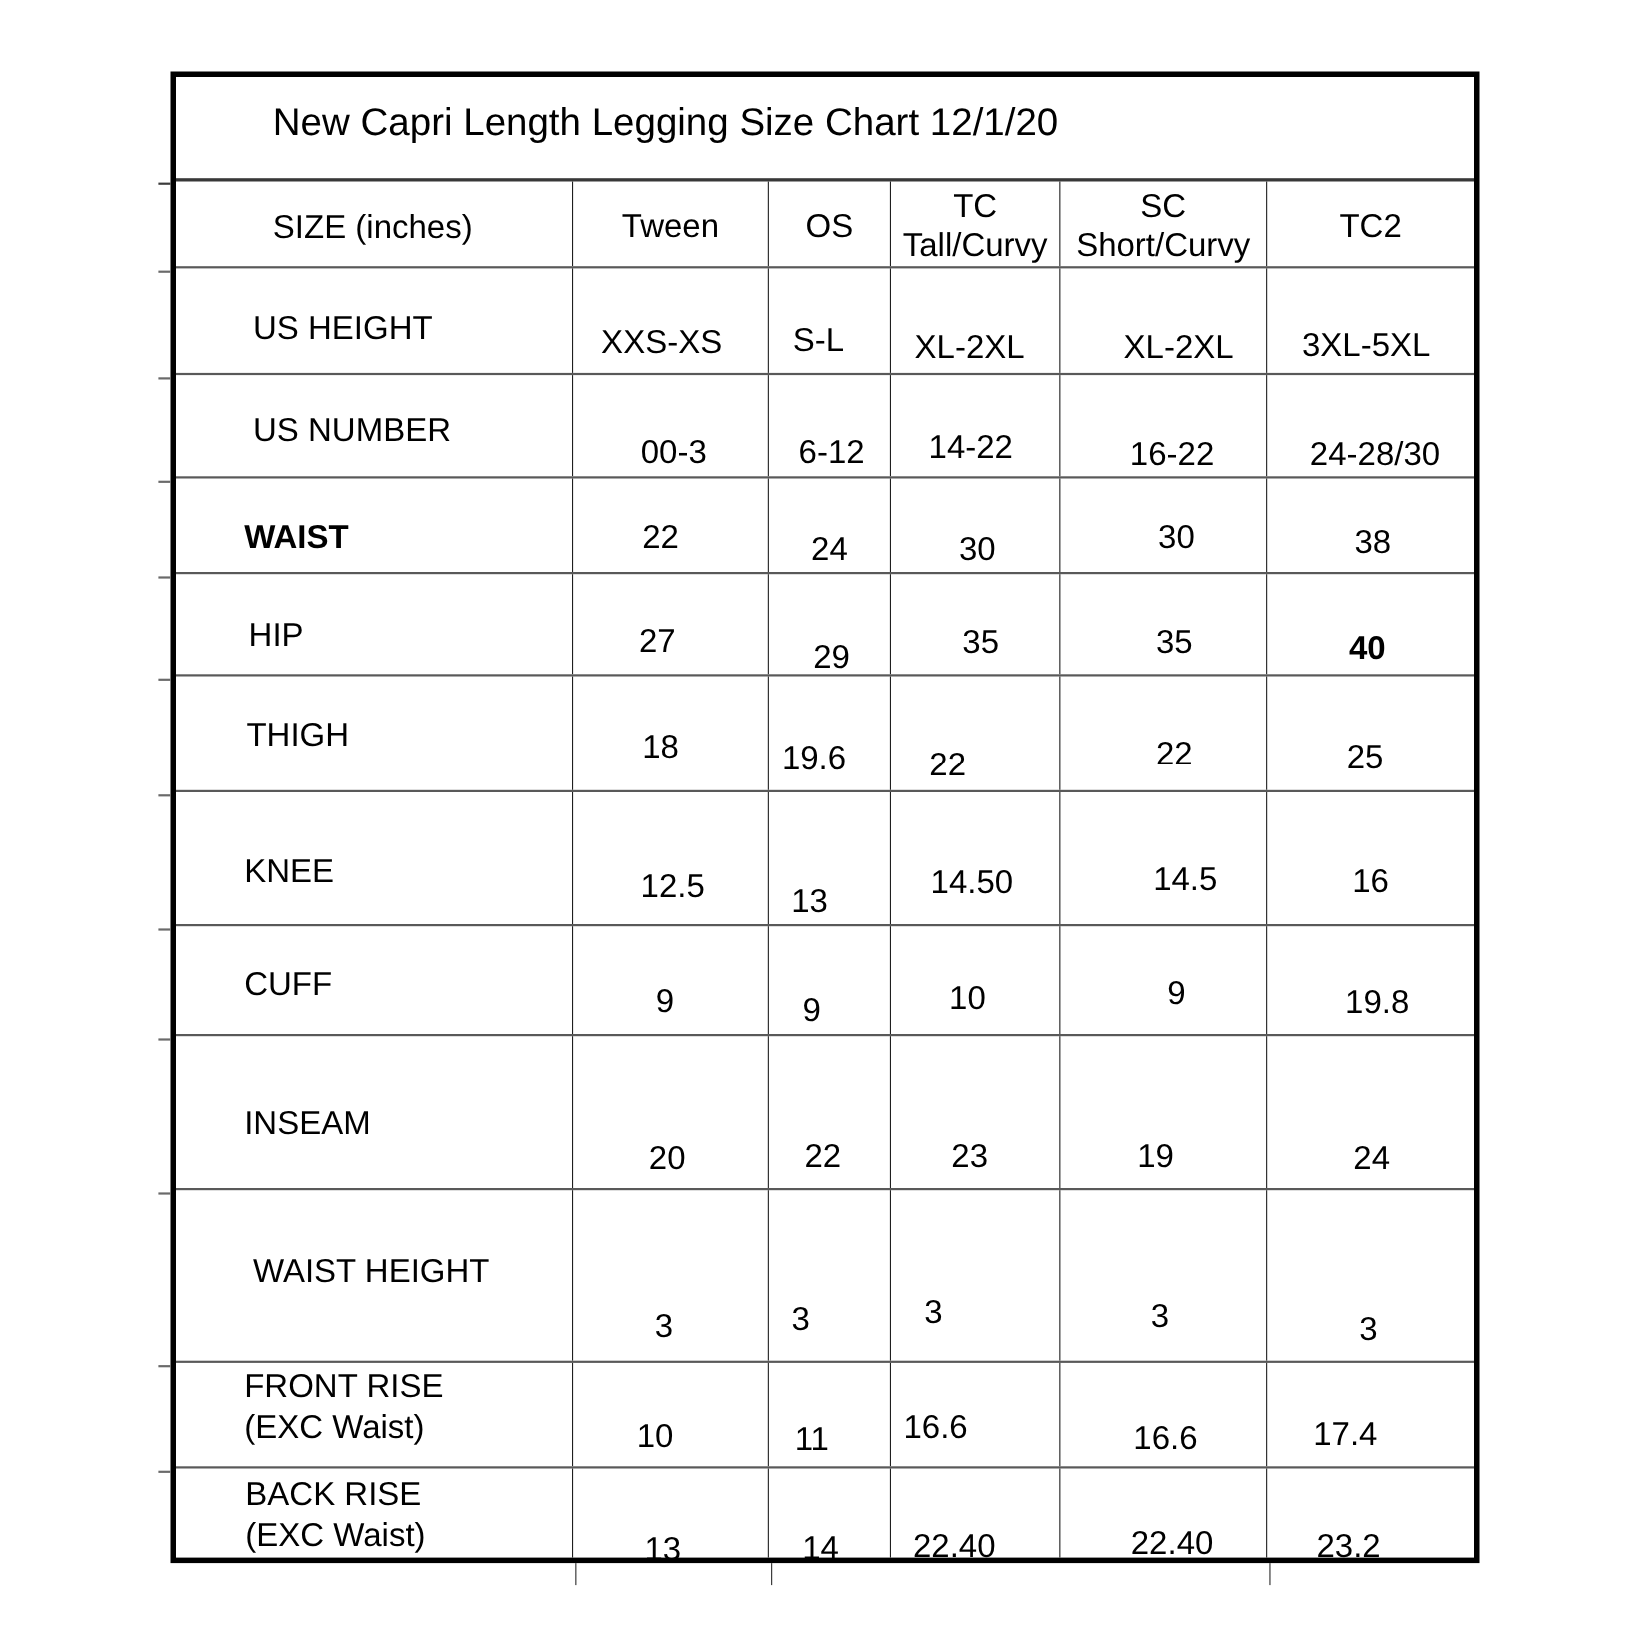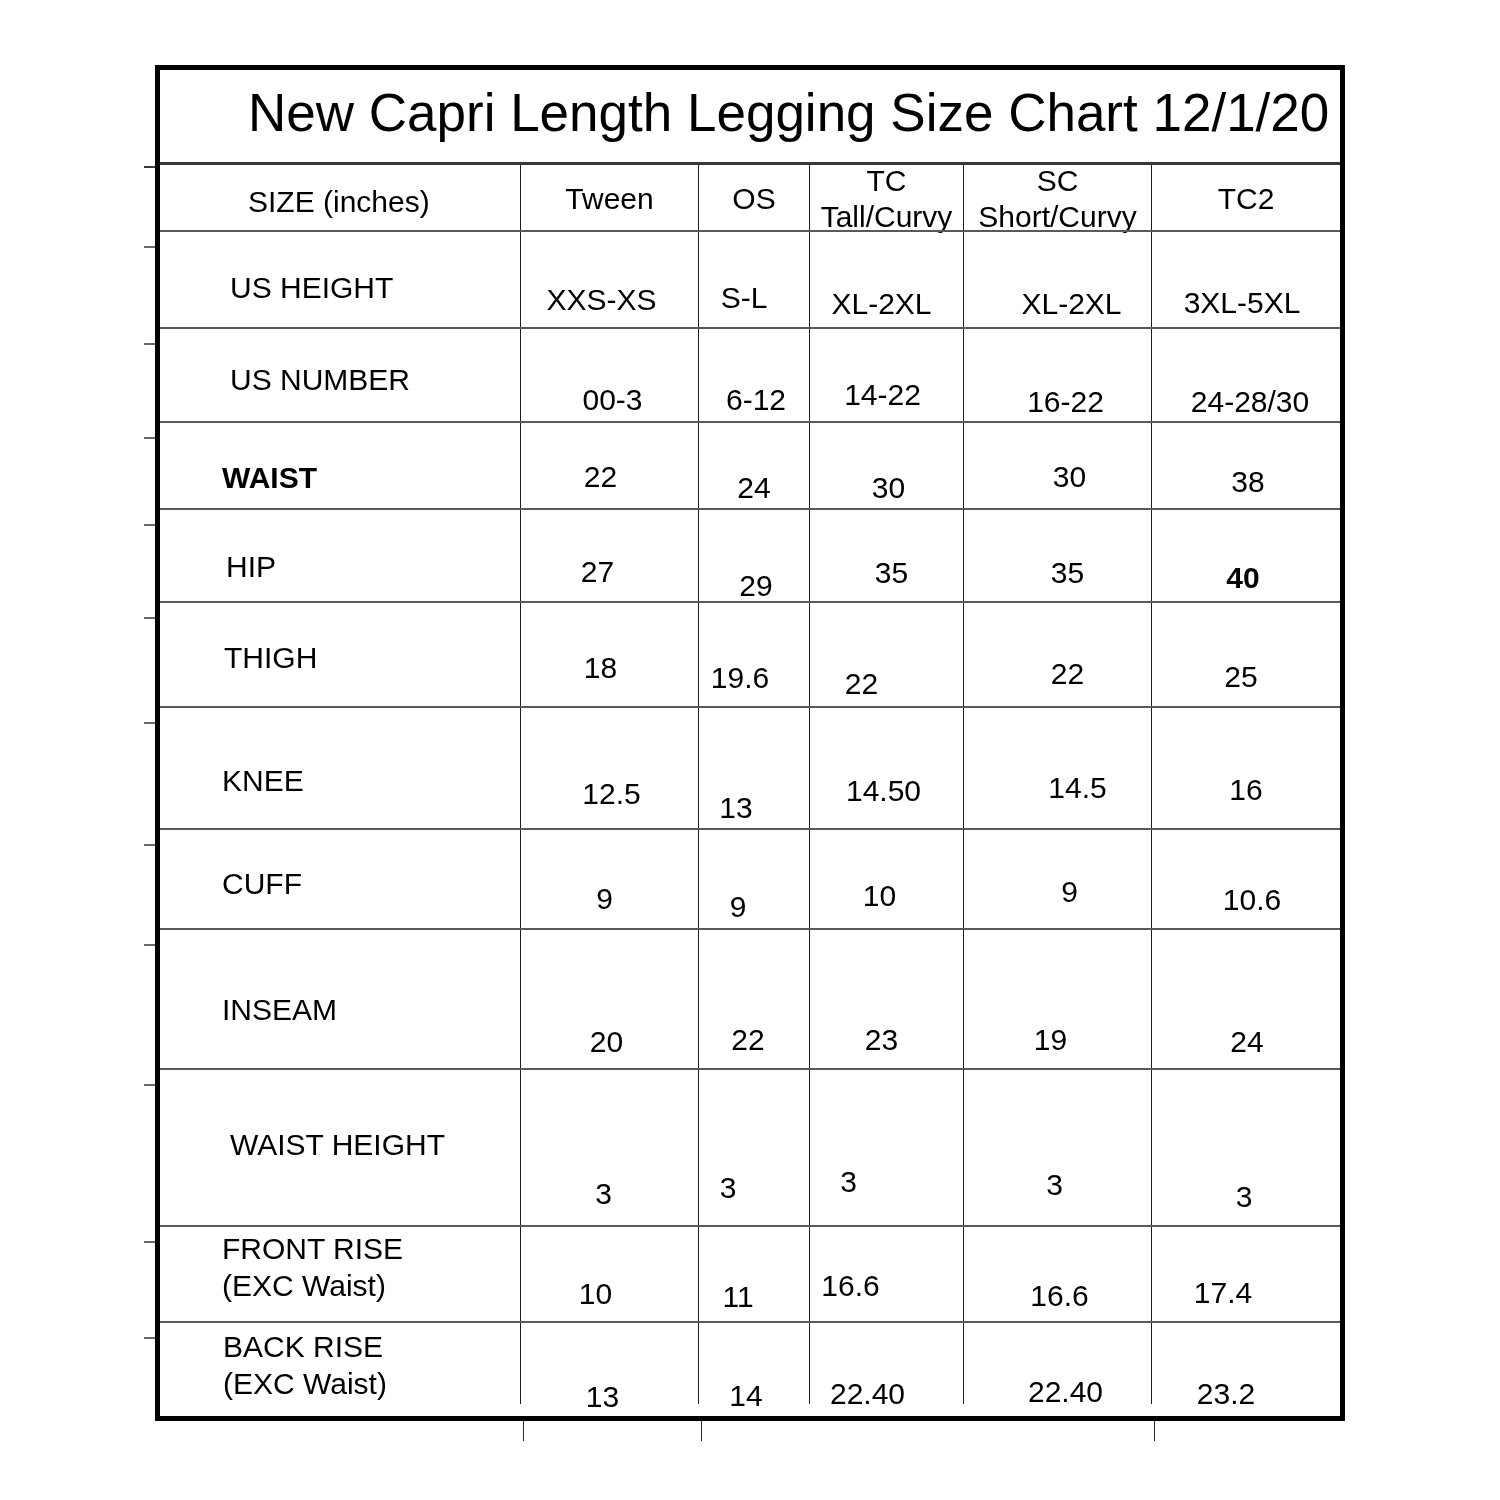--- a/index.html
+++ b/index.html
@@ -21,35 +21,35 @@
     position:absolute;left:50%;top:50%;transform:translate(-50%,-50%);
     font-size:30px;line-height:36px;white-space:nowrap;text-align:center;
   }
   .lab{
     position:absolute;top:50%;transform:translateY(-50%);
     font-size:30px;line-height:37px;white-space:nowrap;text-align:left;
   }
   .title-row{height:92px;}
   .title-text{
     position:absolute;left:88px;top:46%;transform:translateY(-50%);
-    font-size:53px;white-space:nowrap;letter-spacing:0px;
+    font-size:35px;white-space:nowrap;letter-spacing:0px;
   }
   .overshoot{position:absolute;left:-16px;width:11px;height:2px;background:#6a6a6a;}
   .stub{position:absolute;width:1px;height:20px;background:#2a2a2a;}
 </style>
 </head>
 <body>
 
 <div id="page">
   <div id="size-table">
     <div class="t-row title-row">
       <span class="title-text">New Capri Length Legging Size Chart 12/1/20</span>
     </div>
 
-  <div class="t-row grid-row header-row" style="height: 68px;">
+  <div class="t-row grid-row header-row" style="height: 80px;">
         <div class="cell">
           <div class="lab" style="left: 88px; top: 55%;">SIZE (inches)</div>
         </div>
         <div class="cell">
           <div class="val" style="top: 53%;">
             <div>Tween</div>
           </div>
         </div>
         <div class="cell">
           <div class="val" style="top: 53%;">
@@ -218,21 +218,21 @@
         <div class="cell">
           <div class="val" style="top: 79%; left: calc(50% - 16px);">9</div>
         </div>
         <div class="cell">
           <div class="val" style="top: 67%; left: calc(50% - 7px);">10</div>
         </div>
         <div class="cell">
           <div class="val" style="top: 63%; left: calc(50% + 12px);">9</div>
         </div>
         <div class="cell">
-          <div class="val" style="top: 71%; left: calc(50% + 6px);">10.6</div>
+          <div class="val" style="top: 71%; left: calc(50% + 6px);">19.8</div>
         </div>
       </div>
       <div class="t-row grid-row b-top" style="height: 140px;">
         <div class="cell">
           <div class="lab" style="left: 62px; top: 57%;">
             <div>INSEAM</div>
           </div>
         </div>
         <div class="cell">
           <div class="val" style="top: 81%; left: calc(50% - 3px);">20</div>

